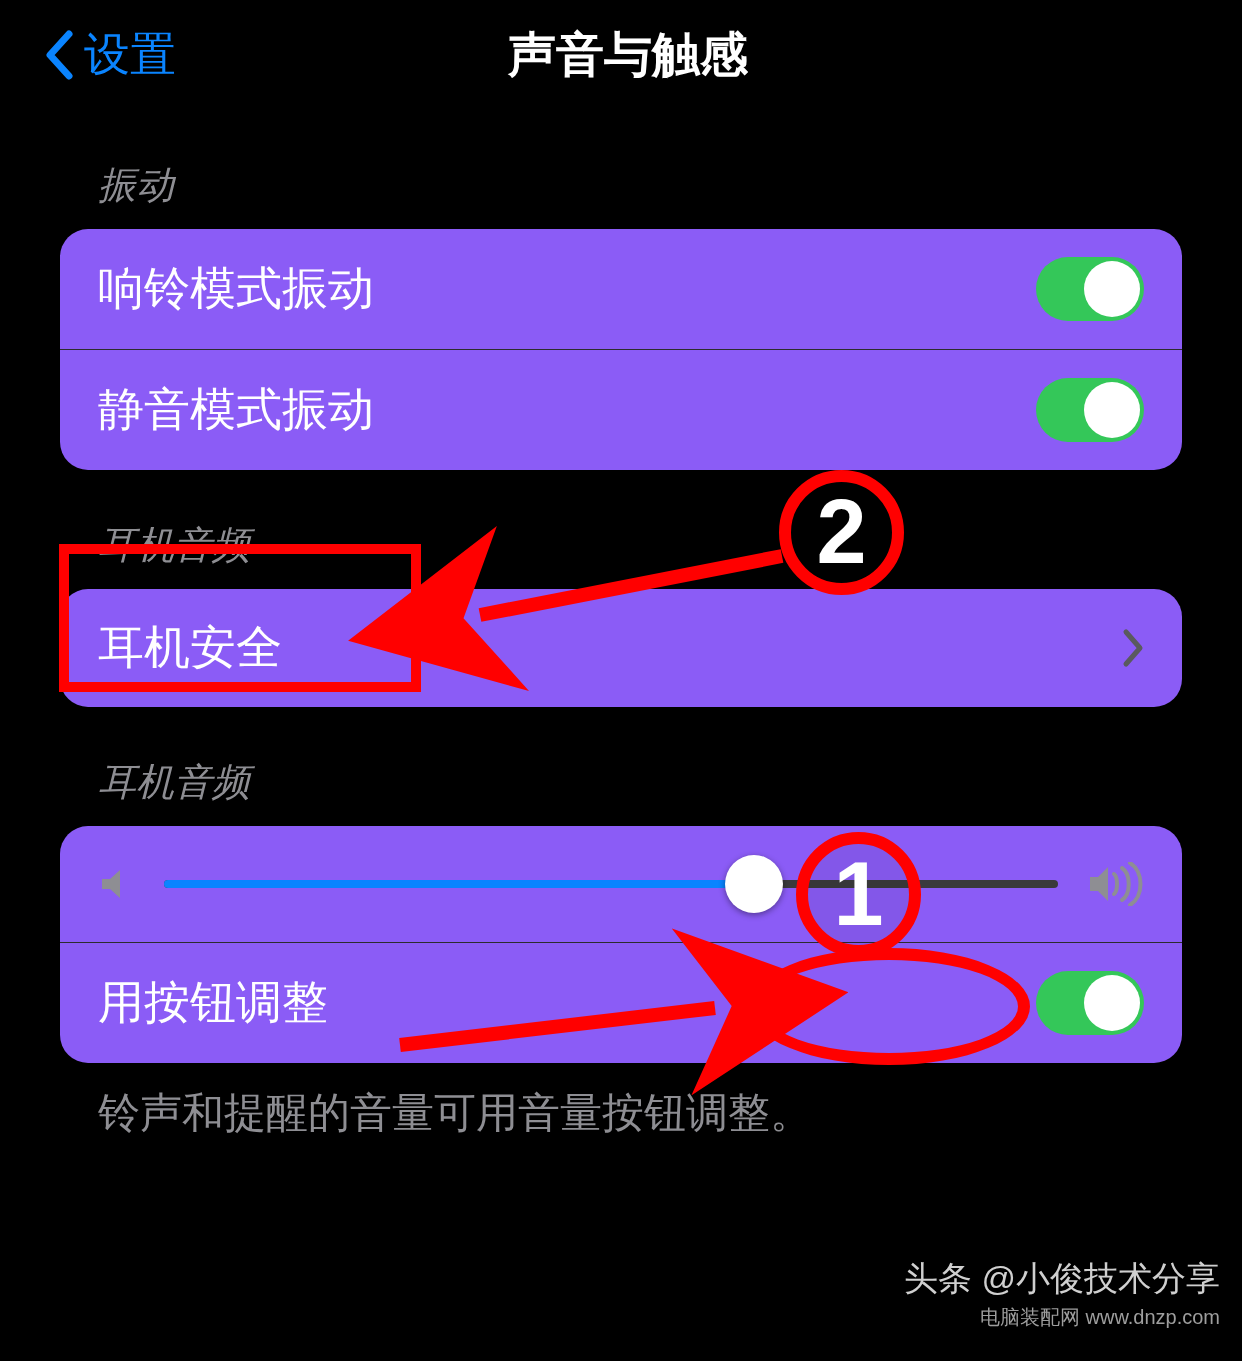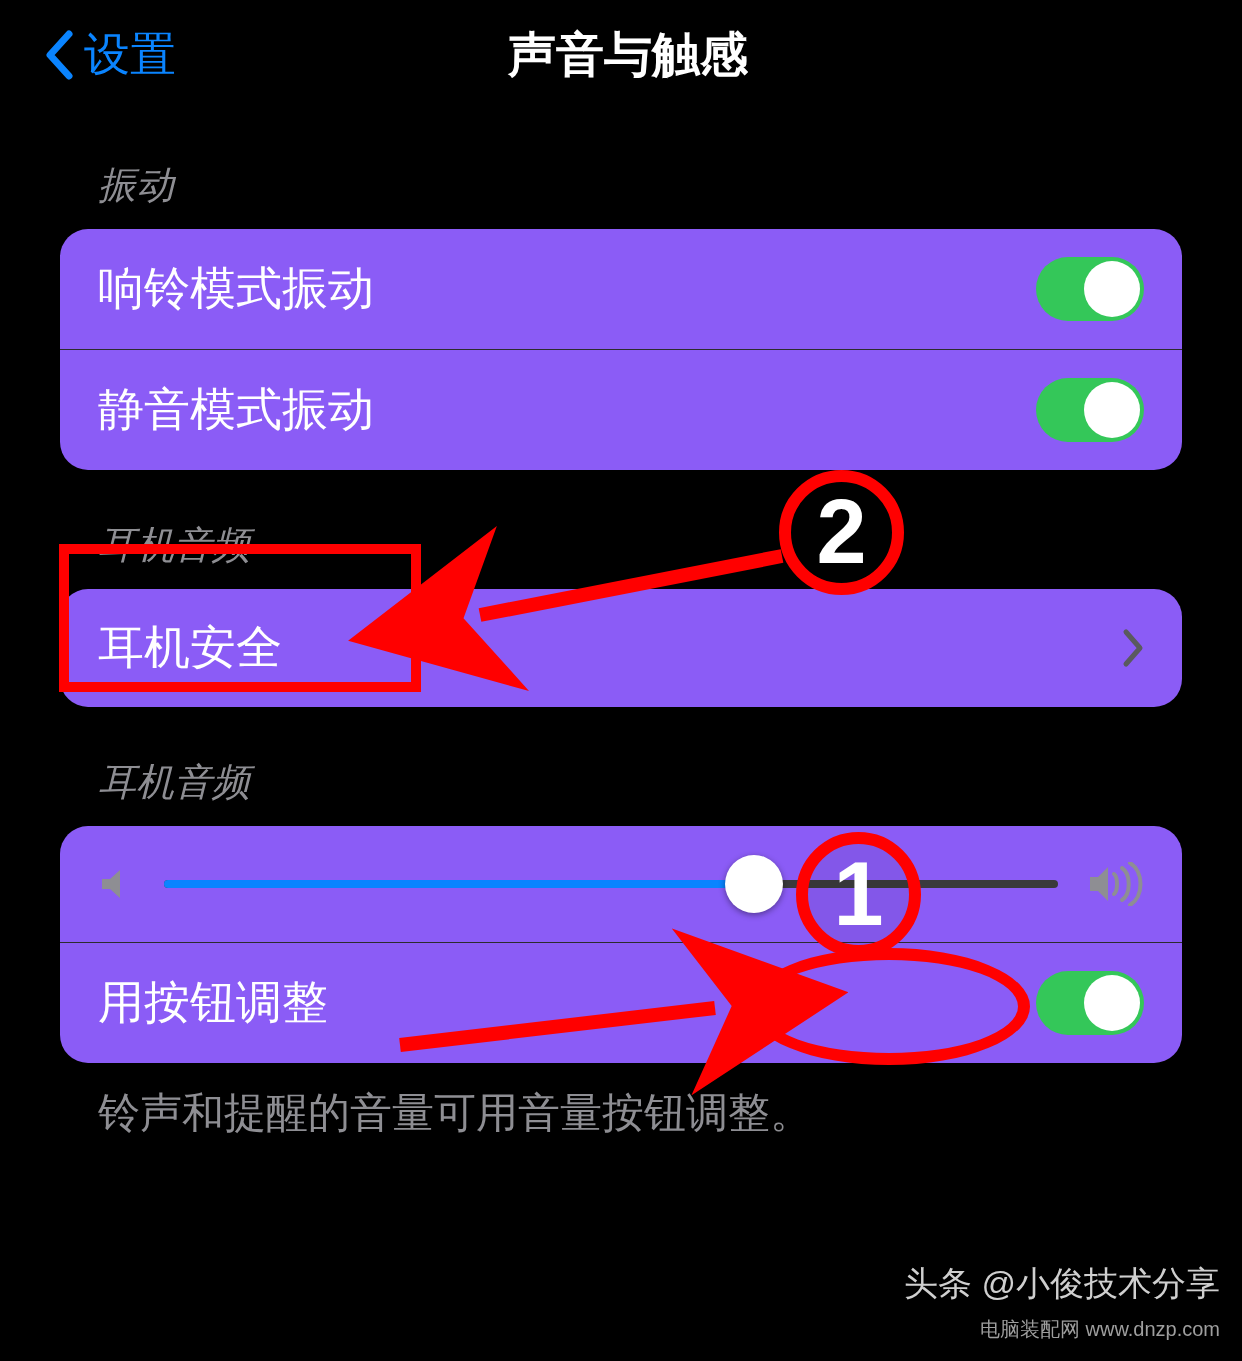--- a/index.html
+++ b/index.html
@@ -143,32 +143,32 @@
     }
     .anno-svg {
       position: absolute;
       left: 0; top: 0;
       width: 1242px; height: 1361px;
       pointer-events: none;
       z-index: 11;
     }
     .watermark {
       position: absolute;
-      bottom: 18px;
+      bottom: 30px;
       right: 22px;
       color: #cfcfcf;
       font-size: 34px;
       z-index: 20;
     }
     .watermark .sub {
       display: block;
       text-align: right;
       font-size: 20px;
       color: #9e9e9e;
-      margin-top: 9px;
+      margin-top: 2px;
     }
   </style>
 </head>
 <body>
 
 <div class="nav-bar">
   <div class="back-group">
     <svg width="30" height="50" viewBox="0 0 30 50">
       <polyline points="25,4 6,25 25,46" fill="none" stroke="#0a84ff" stroke-width="7" stroke-linecap="round" stroke-linejoin="round"></polyline>
     </svg>

